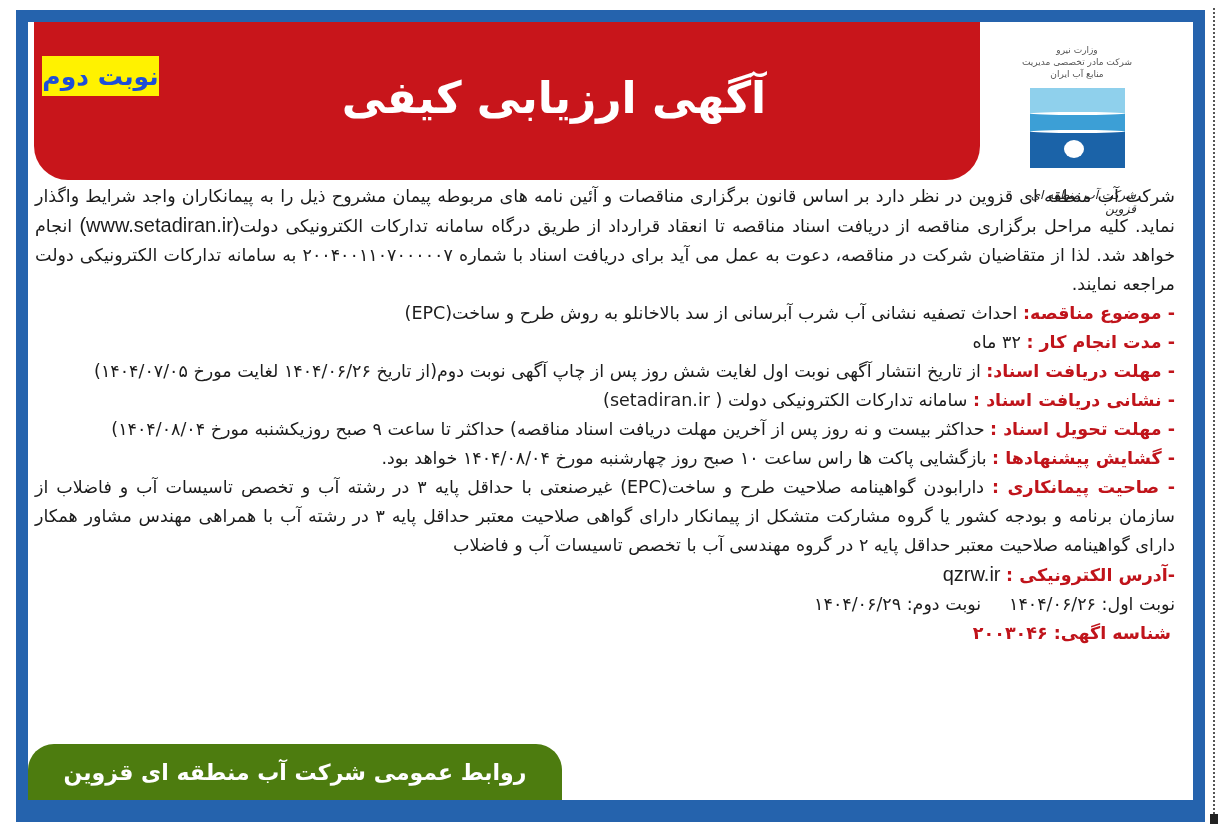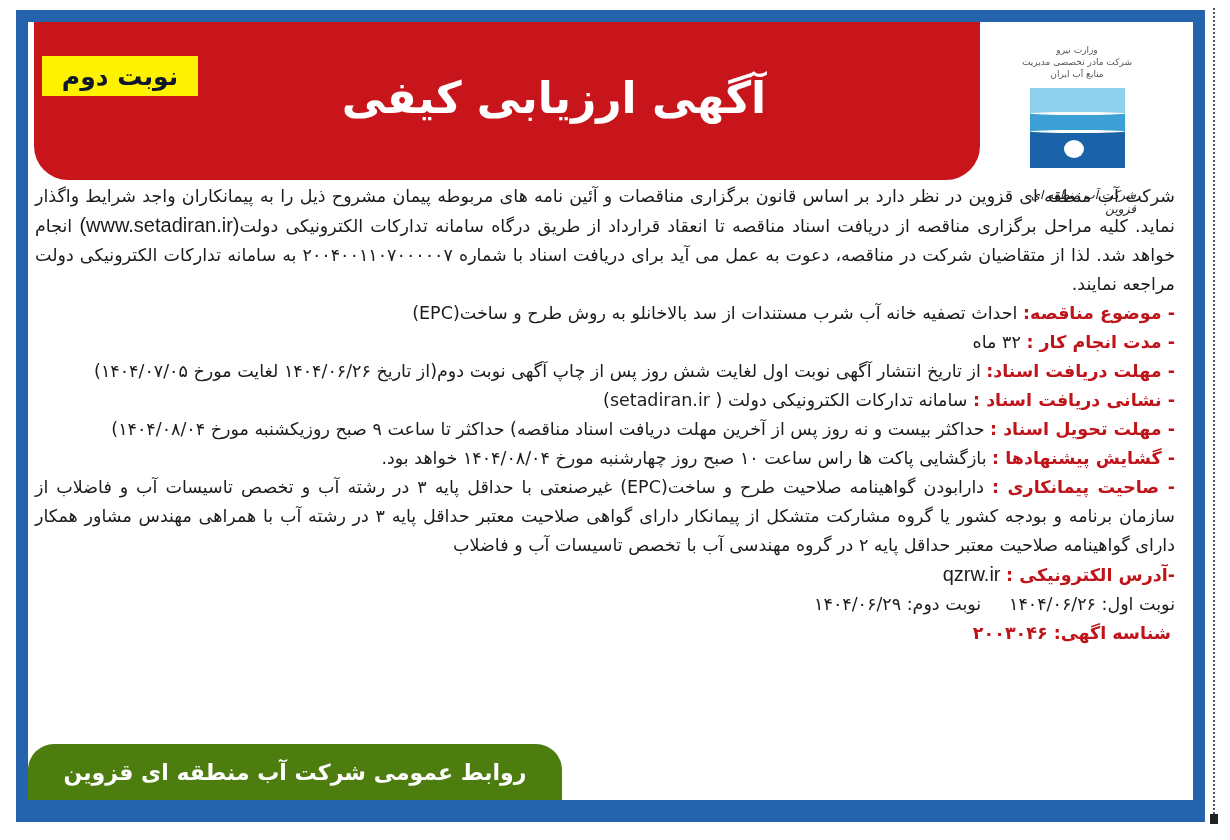--- a/index.html
+++ b/index.html
@@ -13,22 +13,22 @@
   }
   .inner {
     position:absolute; left:12px; top:12px; width:1165px; height:778px;
     background:#ffffff; overflow:hidden;
   }
   .header-red {
     position:absolute; left:6px; top:0px; width:946px; height:158px;
     background:#c8151b; border-bottom-left-radius:34px; border-bottom-right-radius:34px;
   }
   .badge {
-    position:absolute; left:8px; top:34px; width:156px; height:40px;
-    background:#fff200; color:#0f172a; font-weight:bold; font-size:25px;
+    position:absolute; left:8px; top:34px; width:117px; height:40px;
+    background:#fff200; color:#1d4ed8; font-weight:bold; font-size:25px;
     display:flex; align-items:center; justify-content:center; direction:rtl;
   }
   .title {
     position:absolute; left:240px; top:50px; width:560px; text-align:center;
     color:#fff; font-weight:bold; font-size:44px; direction:rtl;
   }
   .logo {
     position:absolute; left:990px; top:6px; width:118px; height:150px;
   }
   .logo-top { text-align:center; font-size:9px; color:#555; direction:rtl; line-height:12px; margin-top:16px; }
@@ -84,21 +84,21 @@
         <div class="w-line" style="top:24px;"></div>
         <div class="w-line" style="top:42px;"></div>
         <div class="dot"></div>
       </div>
       <div class="logo-name">شرکت آب منطقه ای قزوین</div>
     </div>
 
     <div class="content">
       <p class="para"><span>شرکت آب منطقه ای قزوین در نظر دارد بر اساس قانون برگزاری مناقصات و آئین نامه های مربوطه پیمان مشروح ذیل را به پیمانکاران واجد شرایط واگذار نماید. کلیه مراحل برگزاری مناقصه از دریافت اسناد مناقصه تا انعقاد قرارداد از طریق درگاه سامانه تدارکات الکترونیکی دولت</span><span class="latin">(www.setadiran.ir)</span><span> انجام خواهد شد. لذا از متقاضیان شرکت در مناقصه، دعوت به عمل می آید برای دریافت اسناد با شماره ۲۰۰۴۰۰۱۱۰۷۰۰۰۰۰۷  به سامانه تدارکات الکترونیکی دولت مراجعه نمایند.</span></p>
 
-      <p class="row"><span class="label">- موضوع مناقصه:</span><span> احداث تصفیه خانه آب شرب مستندات از سد بالاخانلو به روش طرح و ساخت(EPC)</span></p>
+      <p class="row"><span class="label">- موضوع مناقصه:</span><span> احداث تصفیه نشانی آب شرب آبرسانی از سد بالاخانلو به روش طرح و ساخت(EPC)</span></p>
       <p class="row"><span class="label">- مدت انجام کار :</span><span> ۳۲ ماه</span></p>
       <p class="row"><span class="label">- مهلت دریافت اسناد:</span><span> از تاریخ انتشار آگهی نوبت اول لغایت شش روز پس از چاپ آگهی نوبت دوم(از تاریخ ۱۴۰۴/۰۶/۲۶ لغایت مورخ ۱۴۰۴/۰۷/۰۵)</span></p>
       <p class="row"><span class="label">- نشانی دریافت اسناد :</span><span> سامانه تدارکات الکترونیکی دولت ( setadiran.ir)</span></p>
       <p class="row"><span class="label">- مهلت تحویل اسناد :</span><span> حداکثر بیست و نه روز پس از آخرین مهلت دریافت اسناد مناقصه) حداکثر تا ساعت ۹ صبح روزیکشنبه مورخ ۱۴۰۴/۰۸/۰۴)</span></p>
       <p class="row"><span class="label">- گشایش پیشنهادها :</span><span> بازگشایی پاکت ها راس ساعت ۱۰ صبح روز چهارشنبه مورخ ۱۴۰۴/۰۸/۰۴ خواهد بود.</span></p>
       <p class="row"><span class="label">- صاحیت پیمانکاری :</span><span> دارابودن گواهینامه صلاحیت طرح و ساخت(EPC) غیرصنعتی با حداقل پایه ۳ در رشته آب و تخصص تاسیسات آب و فاضلاب از سازمان برنامه و بودجه کشور یا گروه مشارکت متشکل از پیمانکار دارای گواهی صلاحیت معتبر حداقل پایه ۳ در رشته آب با همراهی مهندس مشاور همکار دارای گواهینامه صلاحیت معتبر حداقل پایه ۲ در گروه مهندسی آب با تخصص تاسیسات آب و فاضلاب</span></p>
 
       <p class="row"><span class="label">-آدرس الکترونیکی :</span> <span class="latin">qzrw.ir</span></p>
       <p class="row" style="white-space:pre;">نوبت اول: ۱۴۰۴/۰۶/۲۶     نوبت دوم: ۱۴۰۴/۰۶/۲۹</p>
       <p class="row label" style="padding-right:4px;">شناسه اگهی: ۲۰۰۳۰۴۶</p>

